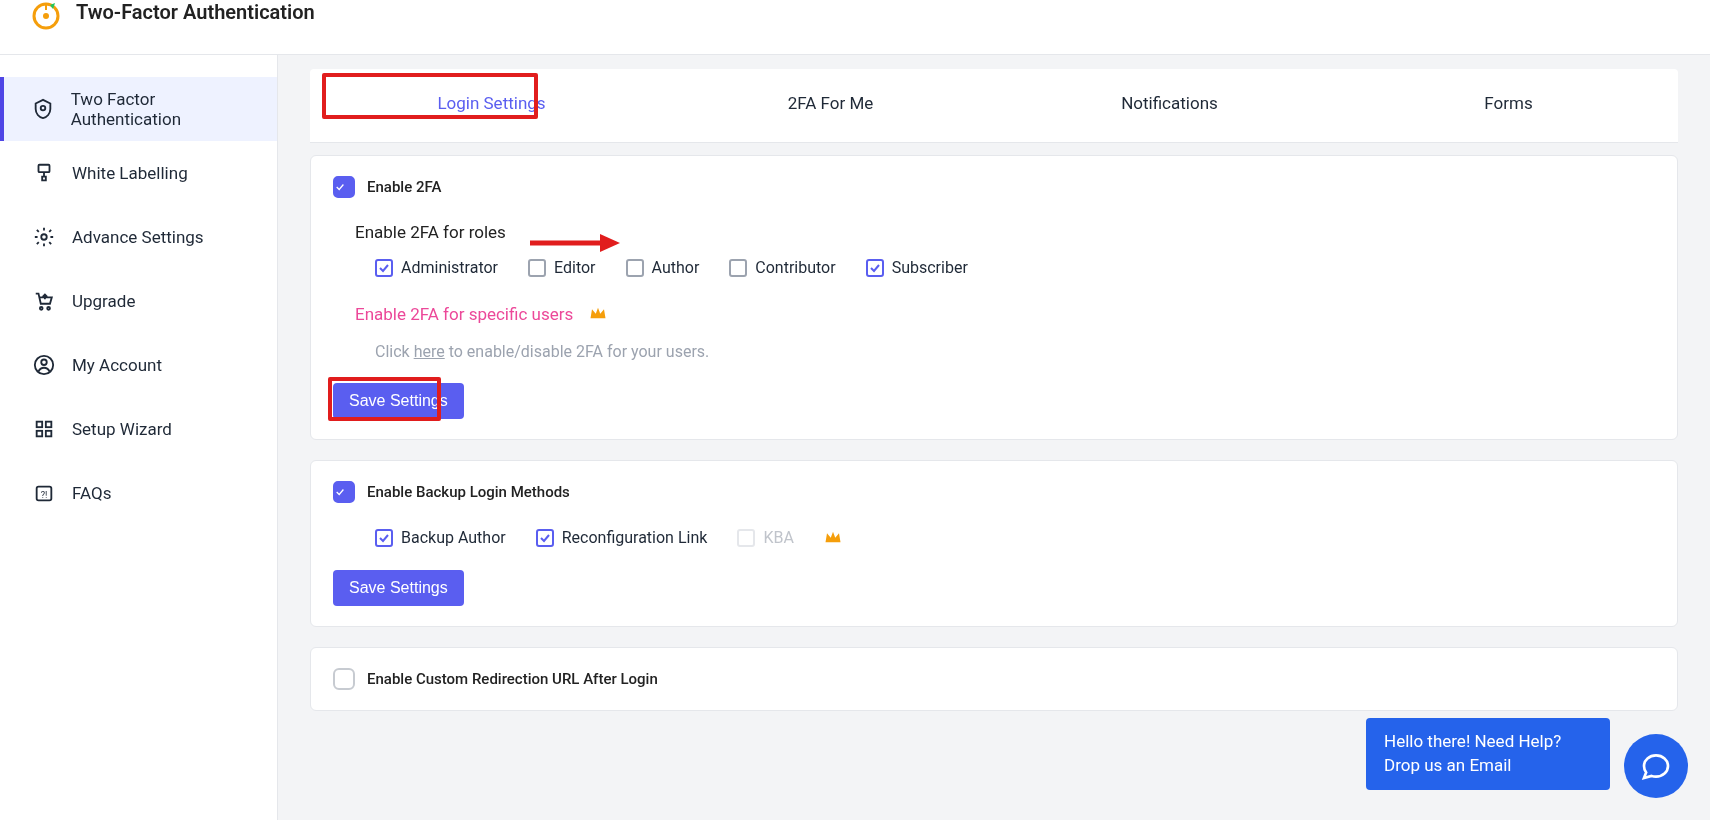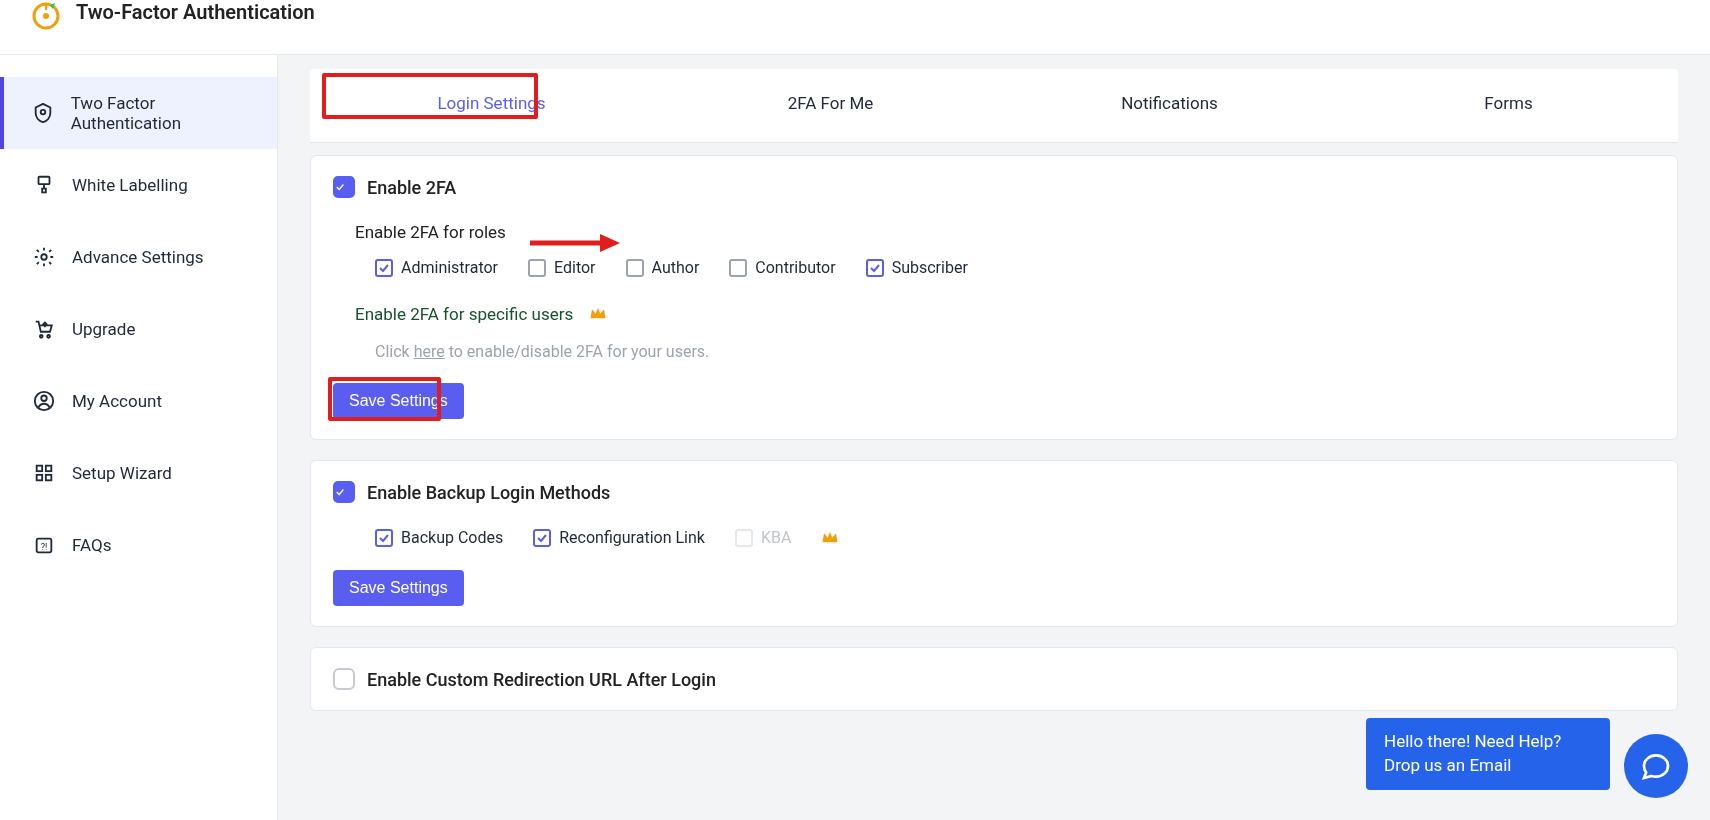--- a/index.html
+++ b/index.html
@@ -37,21 +37,21 @@
   width: 278px;
   background: #fff;
   padding-top: 22px;
   border-right: 1px solid #e5e7eb;
 }
 .sidebar-item {
   display: flex;
   align-items: center;
   gap: 16px;
   padding: 0 18px 0 32px;
-  height: 72px;
+  height: 64px;
   font-size: 17px;
   cursor: pointer;
   color: #1f2937;
 }
 .sidebar-item.active {
   background: #eef2ff;
   border-left: 4px solid #4f46e5;
   padding-left: 28px;
 }
 .sidebar-item .icon { width:24px;display:flex;justify-content:center;align-items:center;}
@@ -117,38 +117,38 @@
   background:transparent;
 }
 .check-svg{stroke:#fff;}
 .small-checkbox {
   width:18px;height:18px;border-radius:3px;border:2px solid #9ca3af;background:#fff;display:inline-flex;align-items:center;justify-content:center;cursor:pointer;
 }
 .small-checkbox.checked{border-color:#5a5ef0;}
 .small-checkbox.checked svg{display:block;}
 .small-checkbox svg{display:none;}
 .section-title {
-  font-size: 18px;
+  font-size: 15px;
   color: #222;
   font-weight: 500;
 }
 .subsection-title {
   font-size: 17px;
   color: #222;
   margin: 24px 0 16px 22px;
 }
 .role-row {
   margin-left: 42px;
   display:flex;align-items:center;gap:30px;
 }
 .role-item { display:flex;align-items:center;gap:8px;font-size:16px;}
 .specific-users {
   margin: 26px 0 0 22px;
   font-size:17px;
-  color:#14532d;
+  color:#ec4899;
   display:flex;align-items:center;gap:16px;
 }
 .specific-help {
   margin:18px 0 0 42px;
   color:#9ca3af;
   font-size:16px;
 }
 .specific-help .link{text-decoration:underline;cursor:pointer;}
 .btn-primary {
   background:#5a5ef0;color:#fff;border:none;border-radius:4px;
@@ -341,21 +341,21 @@
         </span>
         <span class="section-title">Enable Backup Login Methods</span>
       </div>
       <div class="role-row" style="margin-top:24px;">
         <div class="role-item">
           <span class="small-checkbox checked">
               <svg width="12" height="12" viewBox="0 0 24 24" fill="none" stroke="#5a5ef0" stroke-width="4">
                 <polyline points="4 12 10 18 20 6"></polyline>
               </svg>
             </span>
-          <span>Backup Codes</span>
+          <span>Backup Author</span>
         </div>
         <div class="role-item">
           <span class="small-checkbox checked">
               <svg width="12" height="12" viewBox="0 0 24 24" fill="none" stroke="#5a5ef0" stroke-width="4">
                 <polyline points="4 12 10 18 20 6"></polyline>
               </svg>
             </span>
           <span>Reconfiguration Link</span>
         </div>
         <div class="role-item">

